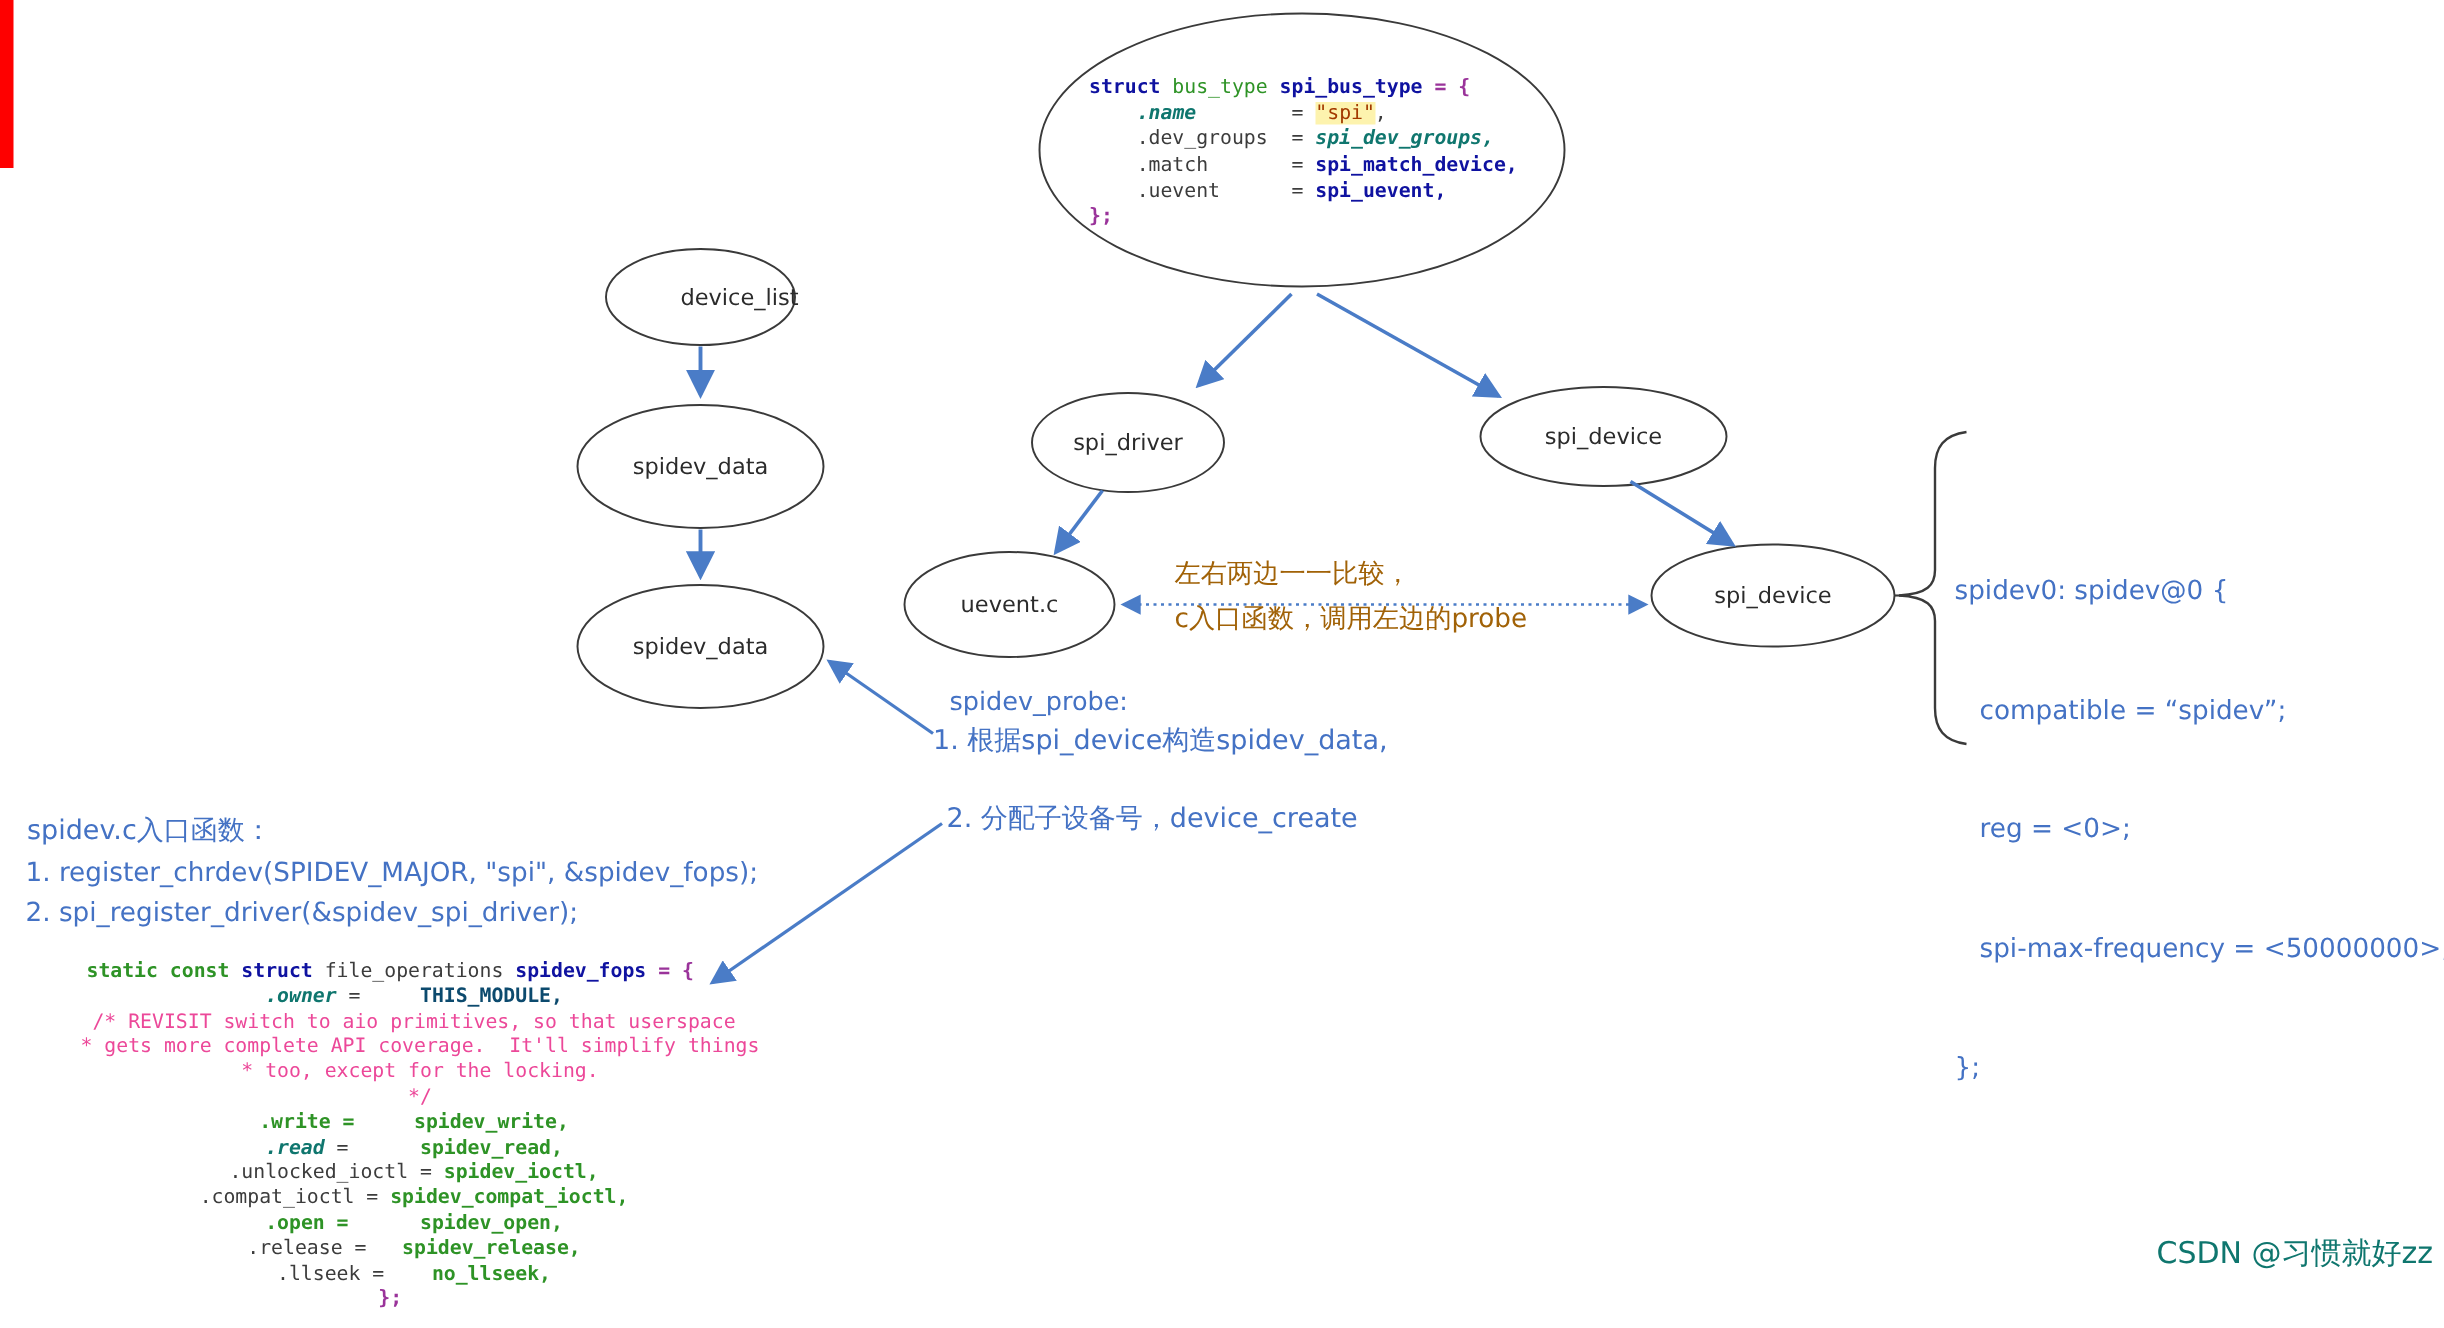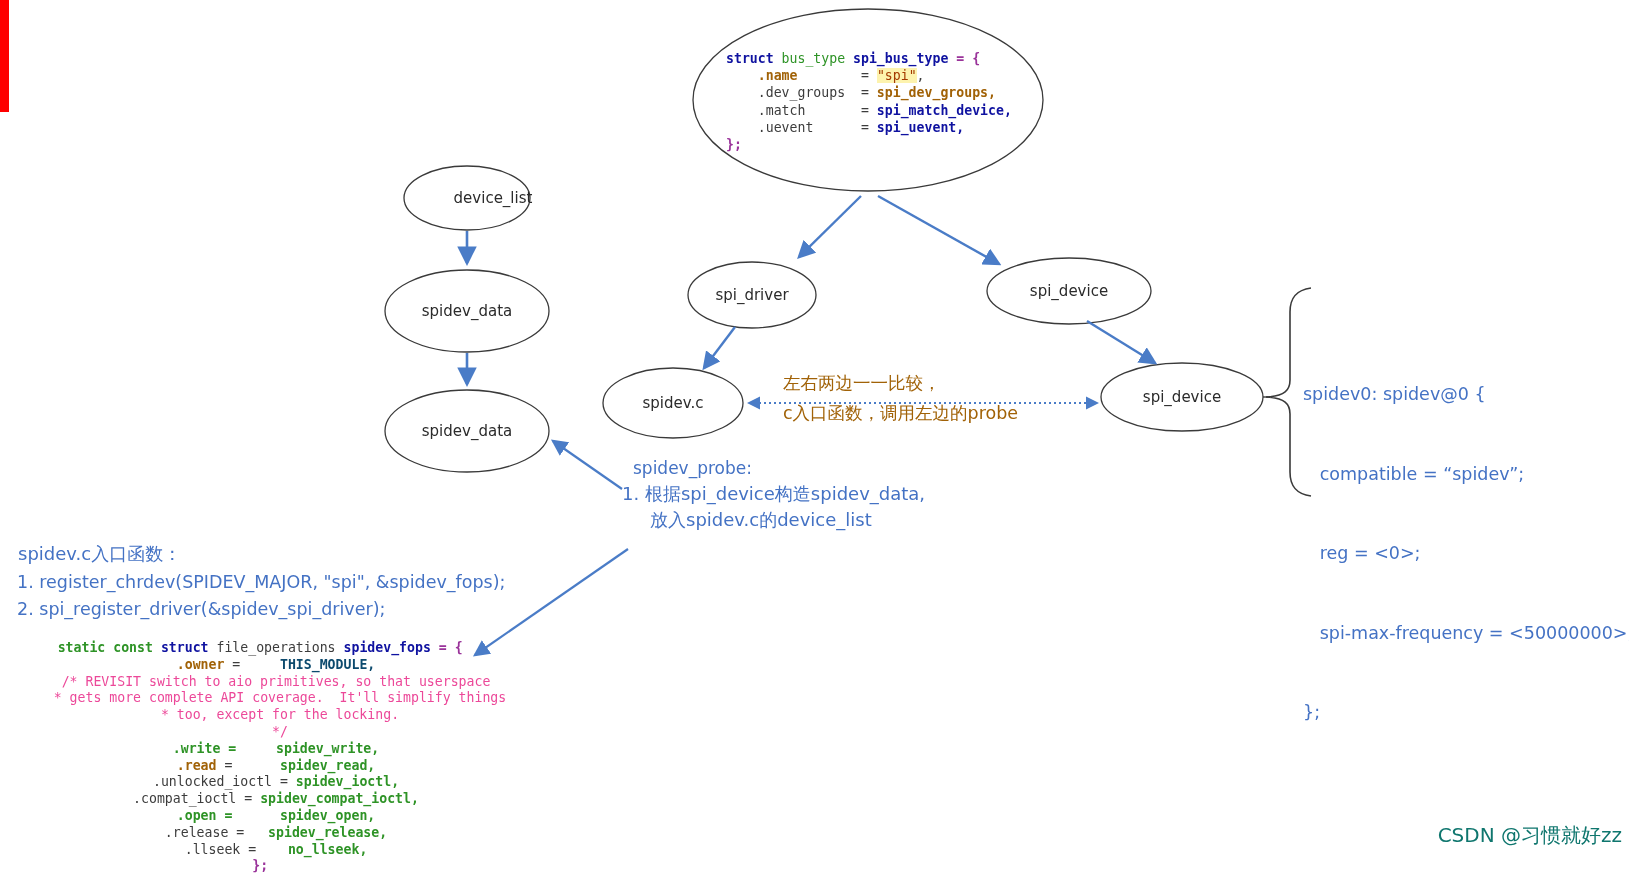--- a/index.html
+++ b/index.html
@@ -17,21 +17,21 @@
   
   .code{font-family:"DejaVu Sans Mono",monospace;white-space:pre;z-index:3;}
   .code-bus{font-size:13.2px;line-height:17.2px;}
   .code-fops{font-size:13.2px;line-height:16.8px;text-align:center;}
   .tk-kw{color:#0f12a0;font-weight:bold;}
   .tk-ty{color:#2e9326;}
   .tk-gb{color:#2e9326;font-weight:bold;}
   .tk-pl{color:#3c3c3c;}
   .tk-pu{color:#9a339a;font-weight:bold;}
   .tk-cm{color:#ec4899;}
-  .tk-fi{color:#a16207;font-weight:bold;}
+  .tk-fi{color:#0f766e;font-weight:bold;font-style:italic;}
   .tk-rd{color:#0c4a6e;font-weight:bold;}
   .tk-hl{color:#a33a00;background:#fdf3ae;}
   .watermark{color:#0f766e;font-size:20px;z-index:3;}
   .redbar{position:absolute;left:0;top:0;width:9px;height:112px;background:#fe0000;z-index:4;}
 </style>
 </head>
 <body>
 
 <div id="canvas">
 
@@ -67,31 +67,31 @@
     <line x1="1263" y1="397" x2="1268" y2="397" stroke="#3a3a3a" stroke-width="1.4"></line>
     <path d="M 1311,288 C 1296,290 1290,298 1290,312 L 1290,380 C 1290,390 1285,396 1266,397
              C 1285,398 1290,404 1290,414 L 1290,472 C 1290,486 1296,494 1311,496" fill="none" stroke="#3a3a3a" stroke-width="1.6"></path>
   </svg>
 
   <div class="nodelabel" style="left:404px;top:189px;width:126px;margin-left:26px;">device_list</div>
   <div class="nodelabel" style="left:385px;top:302px;width:164px;">spidev_data</div>
   <div class="nodelabel" style="left:385px;top:422px;width:164px;">spidev_data</div>
   <div class="nodelabel" style="left:688px;top:286px;width:128px;">spi_driver</div>
   <div class="nodelabel" style="left:987px;top:282px;width:164px;">spi_device</div>
-  <div class="nodelabel" style="left:603px;top:394px;width:140px;">spidev.c</div>
+  <div class="nodelabel" style="left:603px;top:394px;width:140px;">uevent.c</div>
   <div class="nodelabel" style="left:1101px;top:388px;width:162px;">spi_device</div>
 
   <div class="abs code code-bus" style="left:726px;top:50px;"><div><span class="tk-kw">struct </span><span class="tk-ty">bus_type </span><span class="tk-kw">spi_bus_type </span><span class="tk-pu">= {</span></div><div><span class="tk-pl">    </span><span class="tk-fi">.name</span><span class="tk-pl">        = </span><span class="tk-hl">"spi"</span><span class="tk-pl">,</span></div><div><span class="tk-pl">    .dev_groups  = </span><span class="tk-fi">spi_dev_groups,</span></div><div><span class="tk-pl">    .match       = </span><span class="tk-kw">spi_match_device,</span></div><div><span class="tk-pl">    .uevent      = </span><span class="tk-kw">spi_uevent,</span></div><div><span class="tk-pu">};</span></div></div>
 
   <div class="abs blue-sm" style="left:783px;top:370px;">左右两边一一比较，</div>
   <div class="abs blue-sm" style="left:783px;top:400px;">c入口函数，调用左边的probe</div>
 
   <div class="abs blue" style="left:633px;top:455px;font-size:17px;">spidev_probe:</div>
   <div class="abs blue" style="left:622px;top:481px;">1. 根据spi_device构造spidev_data,</div>
-  <div class="abs blue" style="left:650px;top:507px;">放入spidev.c的device_list</div>
+  <div class="abs blue" style="left:631px;top:533px;">2. 分配子设备号，device_create</div>
 
   <div class="abs blue" style="left:18px;top:541px;">spidev.c入口函数：</div>
   <div class="abs blue" style="left:17px;top:569px;font-size:17.5px;">1. register_chrdev(SPIDEV_MAJOR, "spi", &amp;spidev_fops);</div>
   <div class="abs blue" style="left:17px;top:596px;font-size:17.5px;">2. spi_register_driver(&amp;spidev_spi_driver);</div>
 
   <div class="abs blue" style="left:1303px;top:328px;font-size:17.5px;">
     <div>spidev0: spidev@0 {</div>
     <div>   compatible = “spidev”;</div>
     <div>   reg = &lt;0&gt;;</div>
     <div>   spi-max-frequency = &lt;50000000&gt;;</div>

